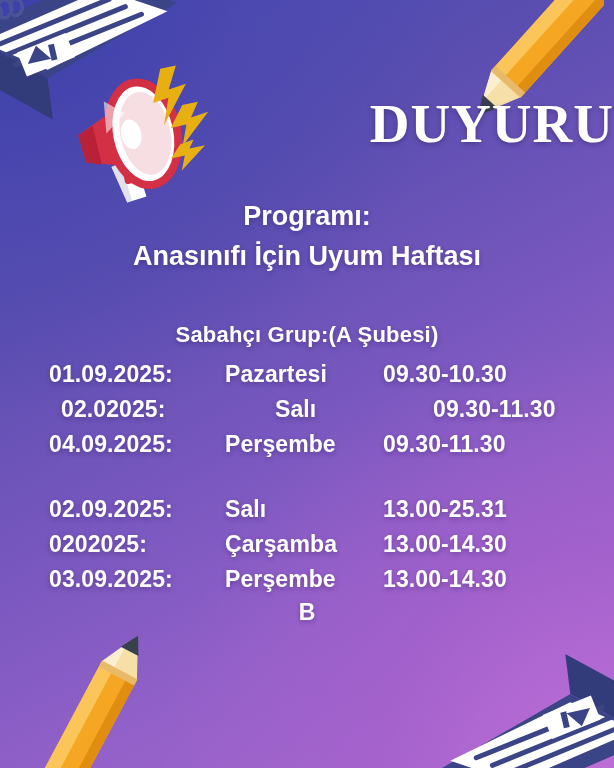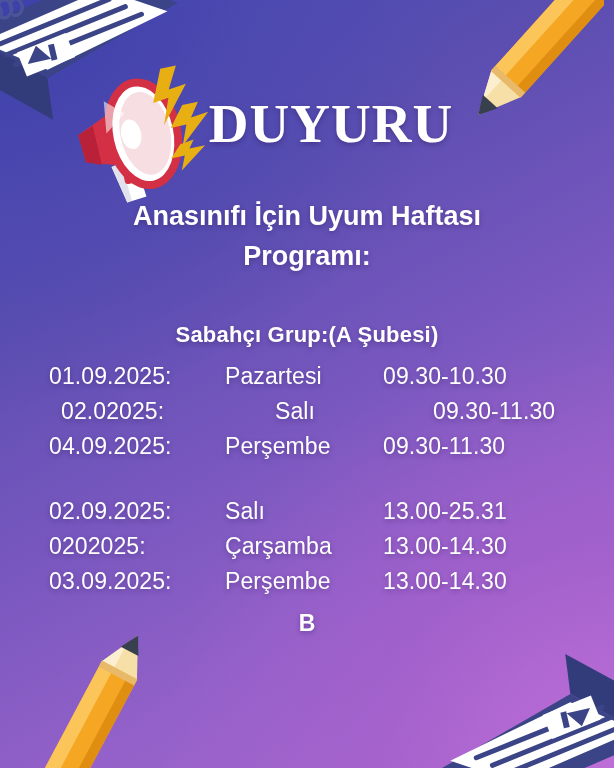--- a/index.html
+++ b/index.html
@@ -31,21 +31,21 @@
   .pencil-bl { bottom: -14px; left: 26px; width: 148px; height: 150px;
                transform: scaleY(-1); }
   .megaphone { top: 62px; left: 56px; width: 192px; height: 148px; }
 
   
   .title {
     position: absolute;
     top: 92px;
     left: 0;
     width: 100%;
-    text-align: center;
+    text-align: right;
     padding-left: 48px;
     box-sizing: border-box;
     font-family: "Liberation Serif", "DejaVu Serif", serif;
     font-weight: 700;
     font-size: 55px;
     letter-spacing: 1px;
     color: #ffffff;
     text-shadow: 0 2px 5px rgba(40,20,80,0.40);
   }
 
@@ -77,23 +77,23 @@
   .group-heading {
     text-align: center;
     font-size: 22px;
     font-weight: 700;
     margin-bottom: 9px;
     letter-spacing: 0.2px;
   }
 
   .rows {
     width: 516px;
-    margin: 11px auto;
+    margin: 0 auto;
     font-size: 23px;
-    font-weight: 400;
+    font-weight: 700;
     letter-spacing: 0.1px;
   }
 
   .row {
     display: flex;
     align-items: baseline;
     line-height: 1.52;
     white-space: nowrap;
   }
   .c-date { width: 176px; flex: 0 0 176px; }
@@ -203,22 +203,22 @@
         <rect x="56" y="60" width="52" height="26" transform="rotate(-9 82 73)" fill="#FFFFFF"></rect>
         <path d="M62 78 L74 62 L86 78 Z" fill="#3B4486"></path>
         <rect x="86" y="64" width="6" height="16" fill="#3B4486"></rect>
       </g>
     </svg>
   </div>
 
   <div class="title">DUYURU</div>
 
   <div class="subtitle">
+    <div>Programı:</div>
     <div>Anasınıfı İçin Uyum Haftası</div>
-    <div>Programı:</div>
   </div>
 
   <div class="schedule">
 
     <div class="group">
       <div class="group-heading">Sabahçı Grup:(A Şubesi)</div>
       <div class="rows">
         <div class="row">
           <span class="c-date">01.09.2025:</span>
           <span class="c-day">Pazartesi</span>

